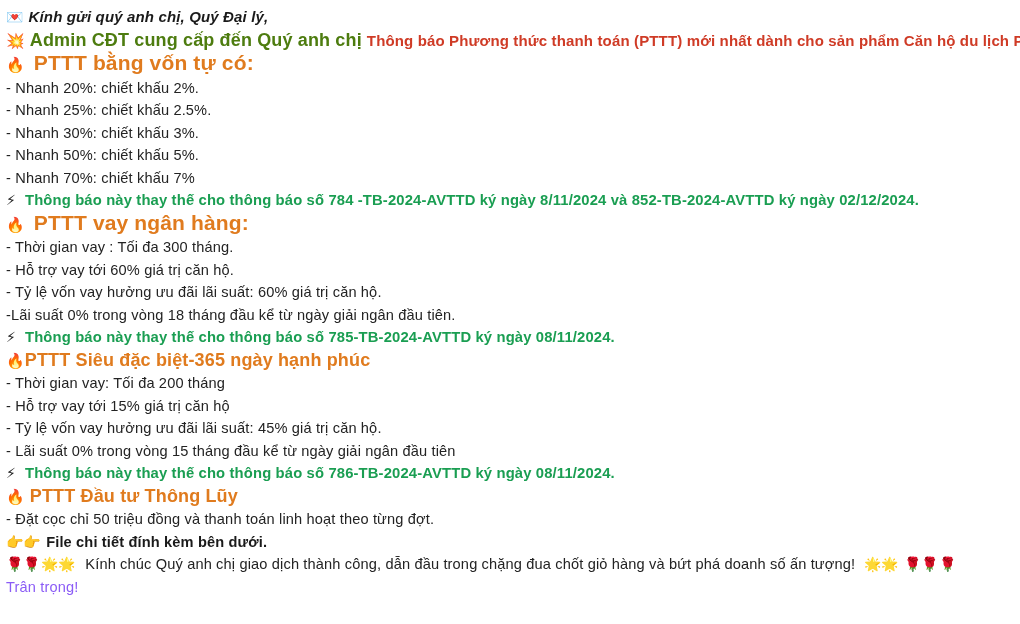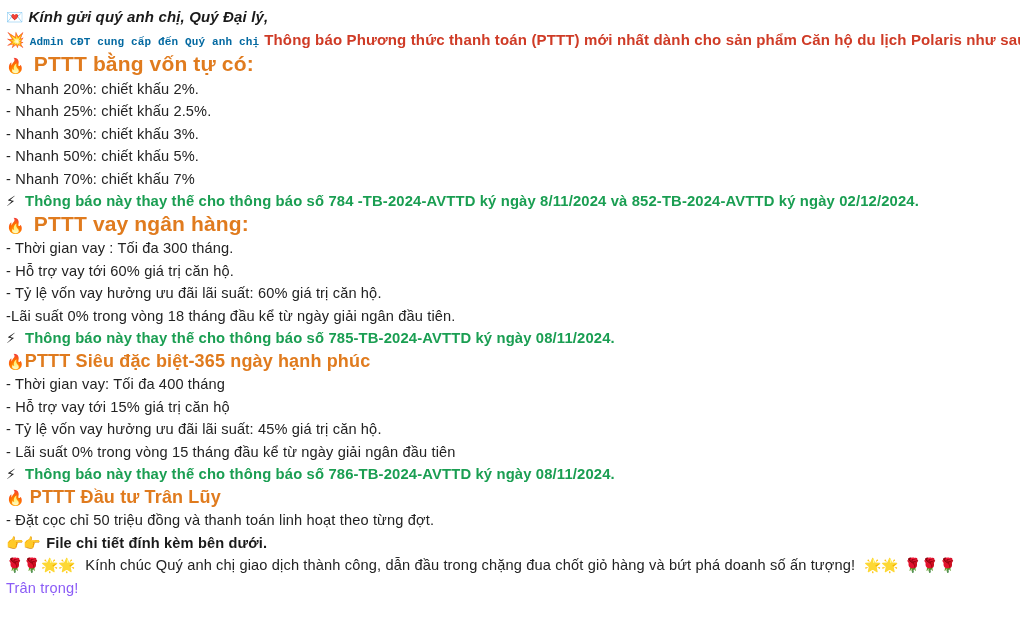--- a/index.html
+++ b/index.html
@@ -32,23 +32,22 @@
   }
   .emoji.big { font-size: 15px; }
   .greeting {
     font-style: italic;
     font-weight: bold;
     color: #1a1a1a;
     font-size: 15px;
   }
   .intro-bold {
     font-weight: bold;
-    color: #0369a1;
-    font-size: 11px;
-    font-family: Liberation Mono, monospace;
+    color: #4d7c0f;
+    font-size: 18px;
   }
   .intro-red {
     color: #cf3b26;
     font-weight: bold;
     font-size: 15px;
   }
   .section-head {
     font-weight: bold;
     color: #e07b1e;
     font-size: 21px;
@@ -116,30 +115,30 @@
   <div class="line bullet">- Hỗ trợ vay tới 60% giá trị căn hộ.</div>
   <div class="line bullet">- Tỷ lệ vốn vay hưởng ưu đãi lãi suất: 60% giá trị căn hộ.</div>
   <div class="line bullet">-Lãi suất 0% trong vòng 18 tháng đầu kể từ ngày giải ngân đầu tiên.</div>
   <div class="line">
     <span class="emoji">⚡</span><span class="sp-lg"></span><span class="note-green">Thông báo này thay thế cho thông báo số 785-TB-2024-AVTTD ký ngày 08/11/2024.</span>
   </div>
 
   <div class="line">
     <span class="emoji big">🔥</span><span class="section-head-alt">PTTT Siêu đặc biệt-365 ngày hạnh phúc</span>
   </div>
-  <div class="line bullet">- Thời gian vay: Tối đa 400 tháng</div>
+  <div class="line bullet">- Thời gian vay: Tối đa 200 tháng</div>
   <div class="line bullet">- Hỗ trợ vay tới 15% giá trị căn hộ</div>
   <div class="line bullet">- Tỷ lệ vốn vay hưởng ưu đãi lãi suất: 45% giá trị căn hộ.</div>
   <div class="line bullet">- Lãi suất 0% trong vòng 15 tháng đầu kể từ ngày giải ngân đầu tiên</div>
   <div class="line">
     <span class="emoji">⚡</span><span class="sp-lg"></span><span class="note-green">Thông báo này thay thế cho thông báo số 786-TB-2024-AVTTD ký ngày 08/11/2024.</span>
   </div>
 
   <div class="line">
-    <span class="emoji big">🔥</span><span class="sp"></span><span class="section-head-alt">PTTT Đầu tư Trân Lũy</span>
+    <span class="emoji big">🔥</span><span class="sp"></span><span class="section-head-alt">PTTT Đầu tư Thông Lũy</span>
   </div>
   <div class="line bullet">- Đặt cọc chỉ 50 triệu đồng và thanh toán linh hoạt theo từng đợt.</div>
 
   <div class="line">
     <span class="emoji">👉👉</span><span class="sp"></span><span class="file-note">File chi tiết đính kèm bên dưới.</span>
   </div>
 
   <div class="line">
     <span class="emoji">🌹🌹🌟🌟</span><span class="sp-lg"></span><span class="closing">Kính chúc Quý anh chị giao dịch thành công, dẫn đầu trong chặng đua chốt giỏ hàng và bứt phá doanh số ấn tượng!</span><span class="sp-lg"></span><span class="emoji">🌟🌟 🌹🌹🌹</span>
   </div>

